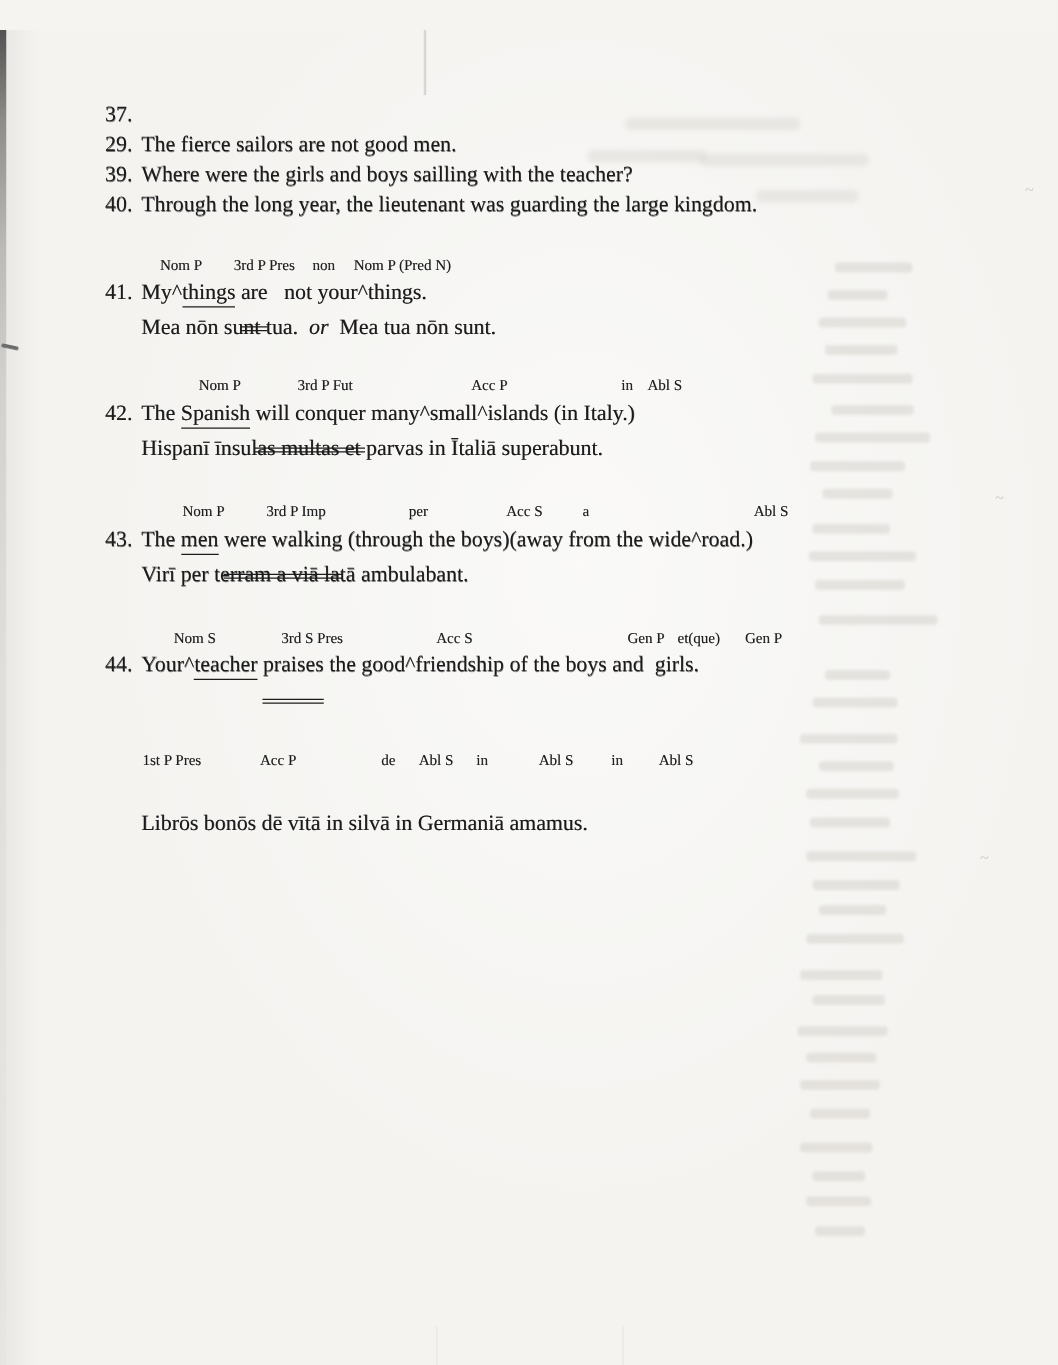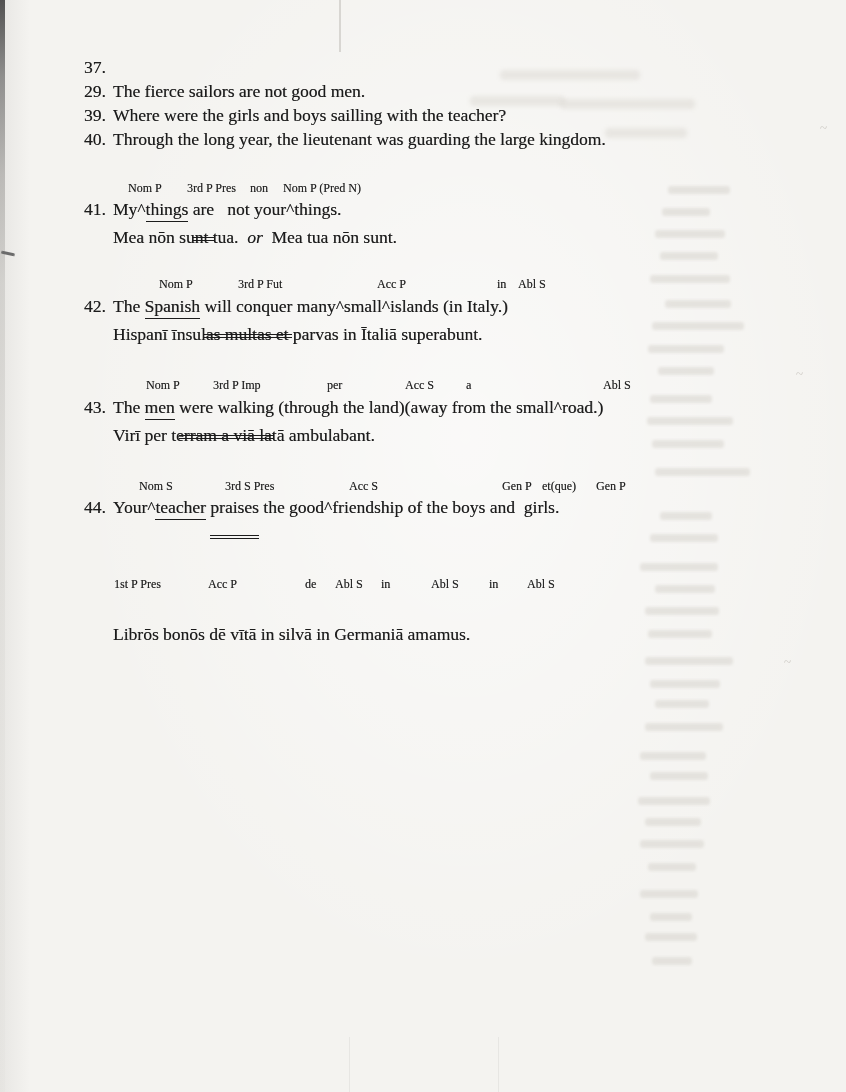--- a/index.html
+++ b/index.html
@@ -7,20 +7,21 @@
     width:846px;height:1092px;overflow:hidden;position:relative;
     background:#f5f4f1;
     font-family:"Liberation Serif","DejaVu Serif",serif;
   }
   #page{
     position:absolute;inset:0;
     background:
       radial-gradient(ellipse at 55% 40%, rgba(255,255,255,.55) 0%, rgba(255,255,255,0) 60%),
       linear-gradient(90deg, rgba(120,118,114,.10) 0px, rgba(0,0,0,0) 30px),
       #f4f3f0;
+    margin-top: 24px;
   }
   .row{position:absolute;left:0;width:846px;height:27px;}
   .num{position:absolute;left:84px;font-size:17.5px;color:#1b1b1b;
        text-shadow:.3px .2px .35px rgba(25,25,25,.55);}
   .txt{position:absolute;left:113px;font-size:17.5px;color:#1b1b1b;white-space:pre;
        text-shadow:.3px .2px .35px rgba(25,25,25,.55);}
   .txt span{white-space:pre;}
   .ann{position:absolute;font-size:12px;color:#1e1e1e;white-space:pre;
        text-shadow:.2px .15px .3px rgba(30,30,30,.5);}
   .u1{display:inline-block;border-bottom:1.6px solid #1c1c1c;padding-bottom:1px;}
@@ -89,21 +90,21 @@
       <span class="txt"><span>Hispanī īnsulas multas et parvas in Ītaliā superabunt.</span></span>
     </div>
     <span class="ann" style="left: 146px; top: 378px;">Nom P</span>
     <span class="ann" style="left: 213px; top: 378px;">3rd P Imp</span>
     <span class="ann" style="left: 327px; top: 378px;">per</span>
     <span class="ann" style="left: 405px; top: 378px;">Acc S</span>
     <span class="ann" style="left: 466px; top: 378px;">a</span>
     <span class="ann" style="left: 603px; top: 378px;">Abl S</span>
     <div class="row" style="top: 397px;">
       <span class="num">43.</span>
-      <span class="txt"><span>The </span><span class="u1">men</span><span> </span><span class="u2">were walking</span><span> (through the land)(away from the small^road.)</span></span>
+      <span class="txt"><span>The </span><span class="u1">men</span><span> </span><span class="u2">were walking</span><span> (through the boys)(away from the wide^road.)</span></span>
     </div>
     <div class="row" style="top: 425px;">
       <span class="txt"><span>Virī per terram a viā latā ambulabant.</span></span>
     </div>
     <span class="ann" style="left: 139px; top: 479px;">Nom S</span>
     <span class="ann" style="left: 225px; top: 479px;">3rd S Pres</span>
     <span class="ann" style="left: 349px; top: 479px;">Acc S</span>
     <span class="ann" style="left: 502px; top: 479px;">Gen P</span>
     <span class="ann" style="left: 542px; top: 479px;">et(que)</span>
     <span class="ann" style="left: 596px; top: 479px;">Gen P</span>

